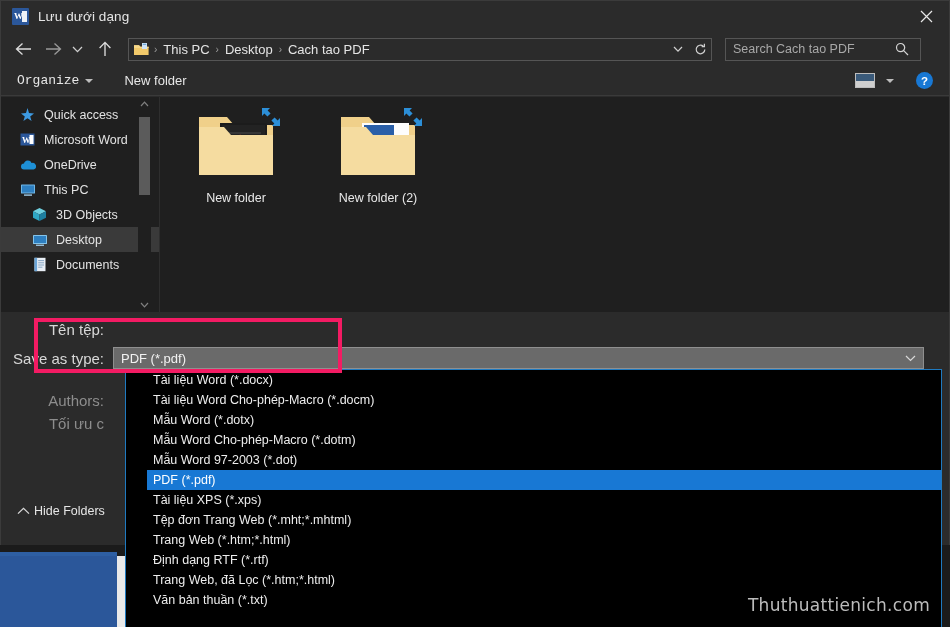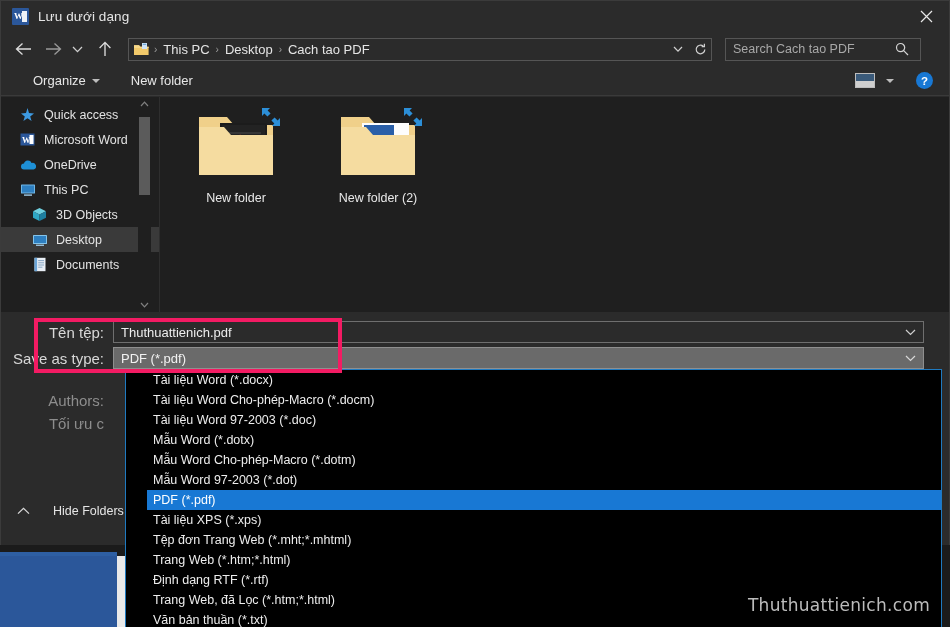--- a/index.html
+++ b/index.html
@@ -118,22 +118,22 @@
     justify-content: center; color: #d4d4d4;
   }
 
   
   #cmdbar {
     position: absolute; left: 0; top: 65px; width: 948px; height: 30px;
     background: #2b2b2b; display: flex; align-items: center;
     border-bottom: 1px solid #3a3a3a;
   }
   #organize-btn {
-    margin-left: 32px; color: #e7e7e7; font-size: 13px;
-    display: flex; align-items: center; gap: 6px;
+    margin-left: 16px; color: #e7e7e7; font-size: 13px;
+    display: flex; align-items: center; gap: 6px; font-family: Liberation Mono, monospace;
   }
   .caret-down {
     width: 0; height: 0; border-left: 4px solid transparent;
     border-right: 4px solid transparent; border-top: 4px solid #bdbdbd;
   }
   #newfolder-btn { margin-left: 31px; color: #e7e7e7; font-size: 13px; }
   #cmd-spacer { flex: 1 1 auto; }
   #view-icon {
     width: 20px; height: 15px; border: 1px solid #bdbdbd;
     background: linear-gradient(#3a5a7a 0 55%, #cfcfcf 55% 100%);
@@ -237,21 +237,21 @@
     position: absolute; right: 7px; top: 0; bottom: 0;
     display: flex; align-items: center; color: #cfcfcf;
   }
 
   #row-authors { top: 68px; margin-top: 12px; }
   #row-toiuu   { top: 103px; }
 
   
   #hide-folders {
     position: absolute; left: 16px; top: 192px;
-    display: flex; align-items: center; gap: 23px;
+    display: flex; align-items: center; gap: 4px;
     color: #e6e6e6; font-size: 12.5px;
   }
 
   
   #dropdown {
     position: absolute; left: 125px; top: 369px; width: 817px; height: 334px;
     background: #000000;
     border: 1px solid #1f7ac0;
     border-top: 1px solid #1f7ac0;
     overflow: hidden;
@@ -530,28 +530,20 @@
         <span class="file-label">New folder (2)</span>
       </div>
 
     </div>
   </div>
 
   <div id="form-area">
 
     <div class="form-row" id="row-filename">
       <span class="form-label">Tên tệp:</span>
-      <div id="combo-filename">
-        <span class="val">Thuthuattienich.pdf</span>
-        <span class="combo-chev">
-          <svg width="11" height="7" viewBox="0 0 11 7">
-              <path d="M1 1 L5.5 5.4 L10 1" stroke="#cfcfcf" stroke-width="1.25" fill="none"></path>
-            </svg>
-        </span>
-      </div>
     </div>
 
     <div class="form-row" id="row-savetype">
       <span class="form-label">Save as type:</span>
       <div id="combo-savetype">
         <span class="val">PDF (*.pdf)</span>
         <span class="combo-chev">
           <svg width="11" height="7" viewBox="0 0 11 7">
               <path d="M1 1 L5.5 5.4 L10 1" stroke="#d8d8d8" stroke-width="1.25" fill="none"></path>
             </svg>
@@ -574,21 +566,20 @@
           </svg>
       </span>
       <span>Hide Folders</span>
     </div>
   </div>
 </div>
 
 <div id="dropdown">
     <div class="dd-item">Tài liệu Word (*.docx)</div>
     <div class="dd-item">Tài liệu Word Cho-phép-Macro (*.docm)</div>
-    <div class="dd-item">Tài liệu Word 97-2003 (*.doc)</div>
     <div class="dd-item">Mẫu Word (*.dotx)</div>
     <div class="dd-item">Mẫu Word Cho-phép-Macro (*.dotm)</div>
     <div class="dd-item">Mẫu Word 97-2003 (*.dot)</div>
     <div class="dd-item sel">PDF (*.pdf)</div>
     <div class="dd-item">Tài liệu XPS (*.xps)</div>
     <div class="dd-item">Tệp đơn Trang Web (*.mht;*.mhtml)</div>
     <div class="dd-item">Trang Web (*.htm;*.html)</div>
     <div class="dd-item">Định dạng RTF (*.rtf)</div>
     <div class="dd-item">Trang Web, đã Lọc (*.htm;*.html)</div>
     <div class="dd-item">Văn bản thuần (*.txt)</div>

